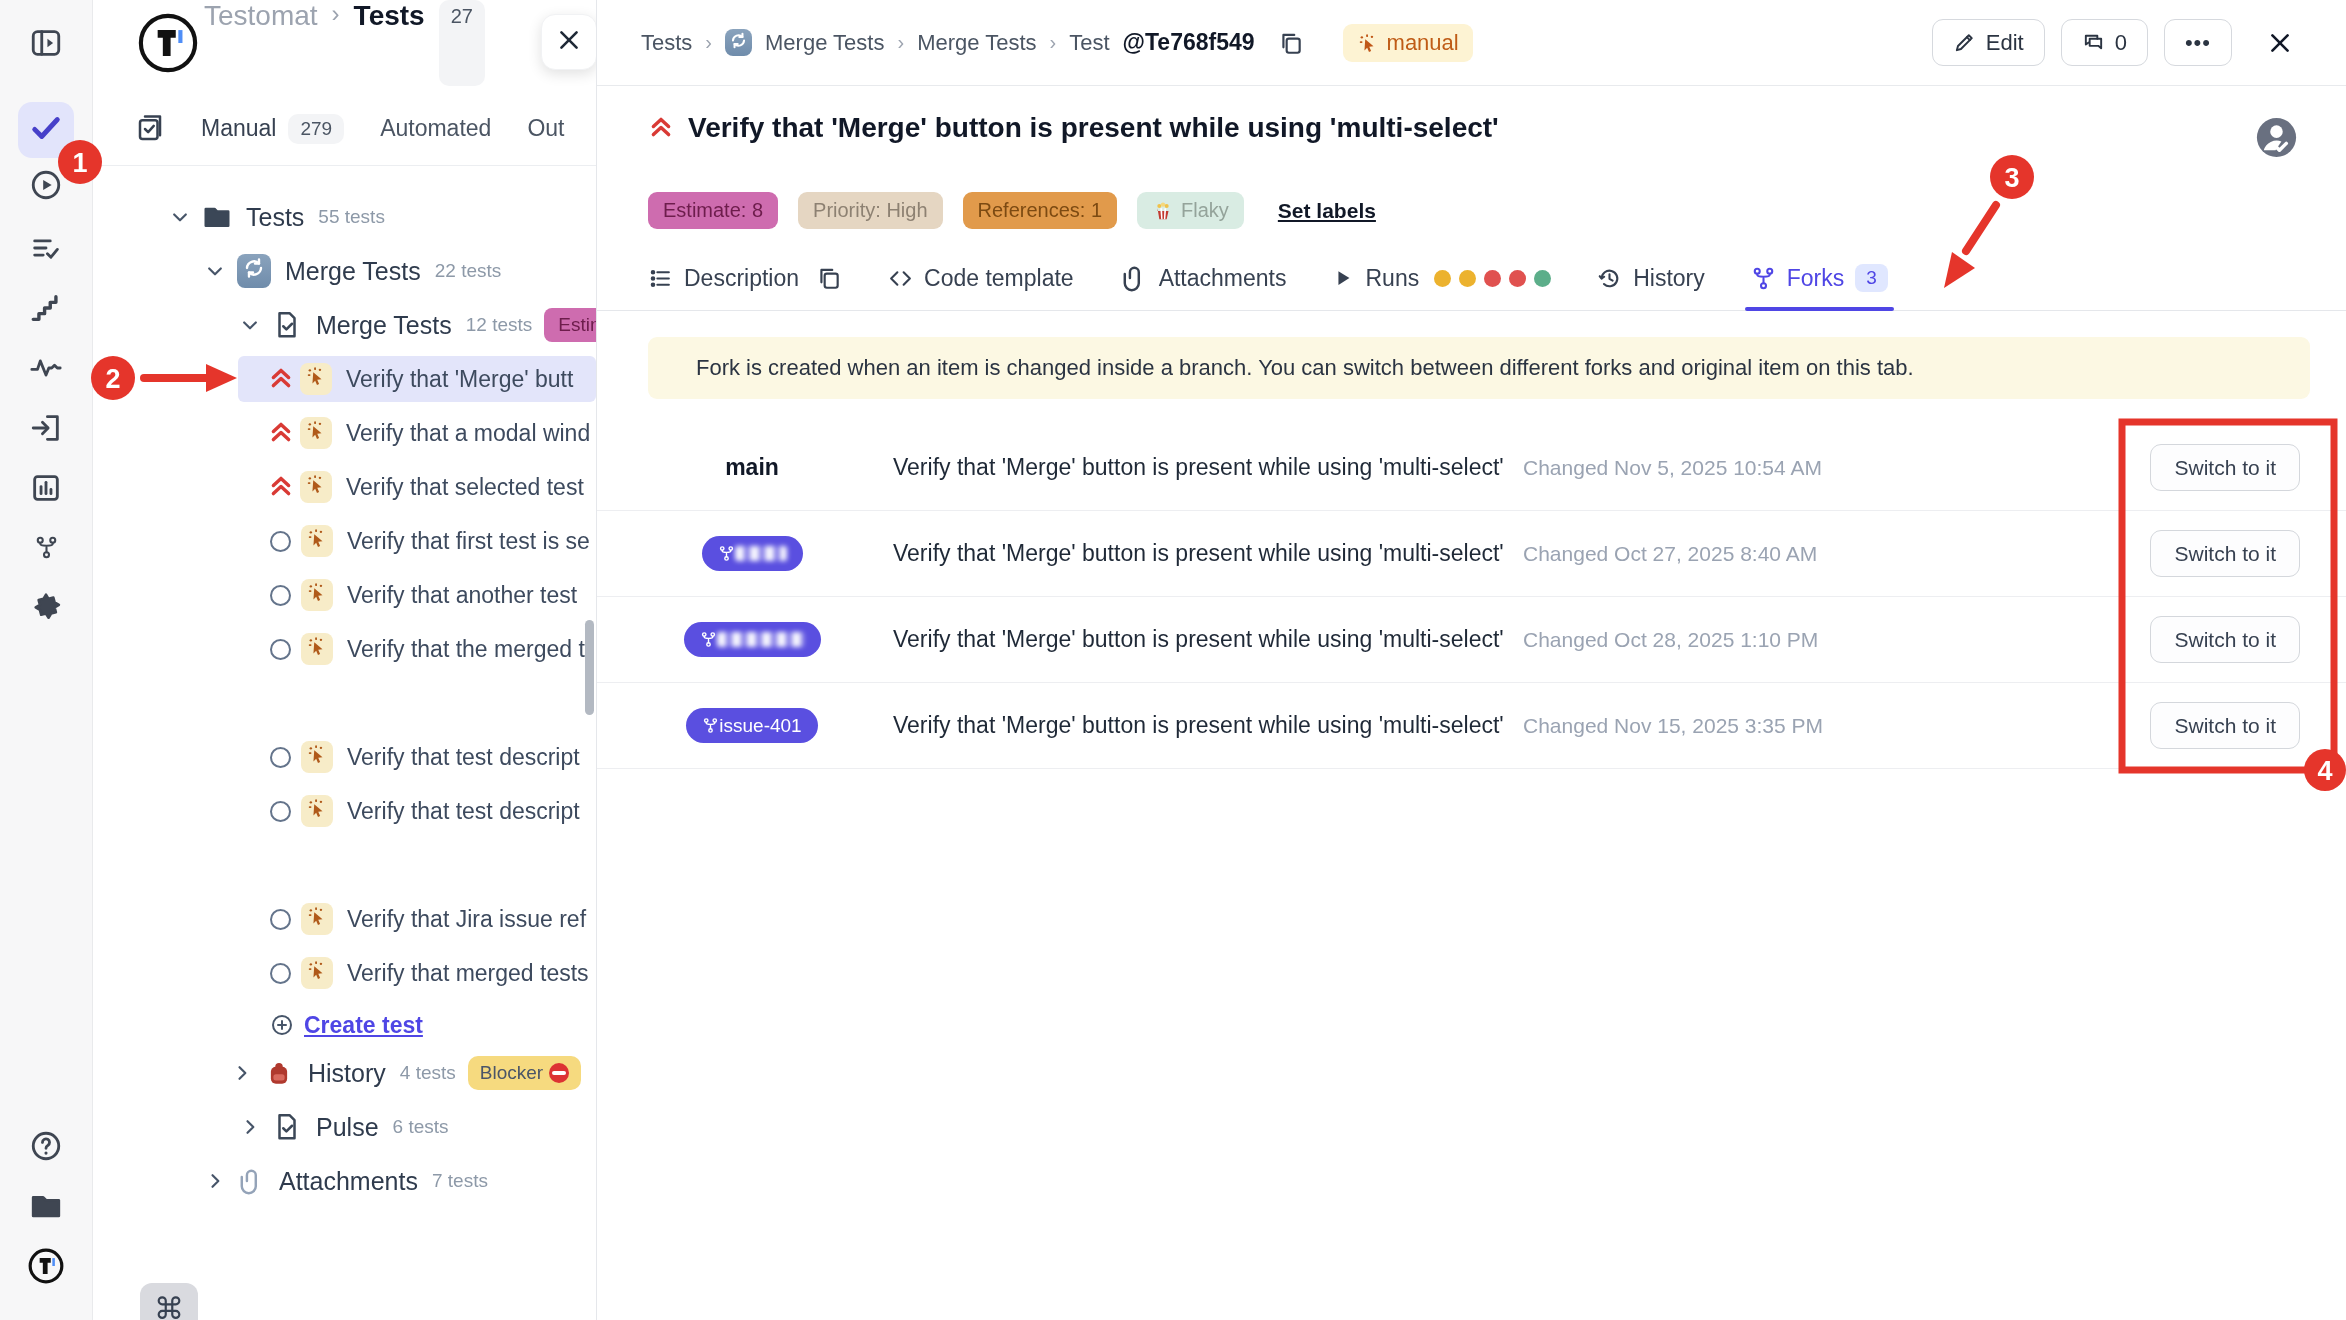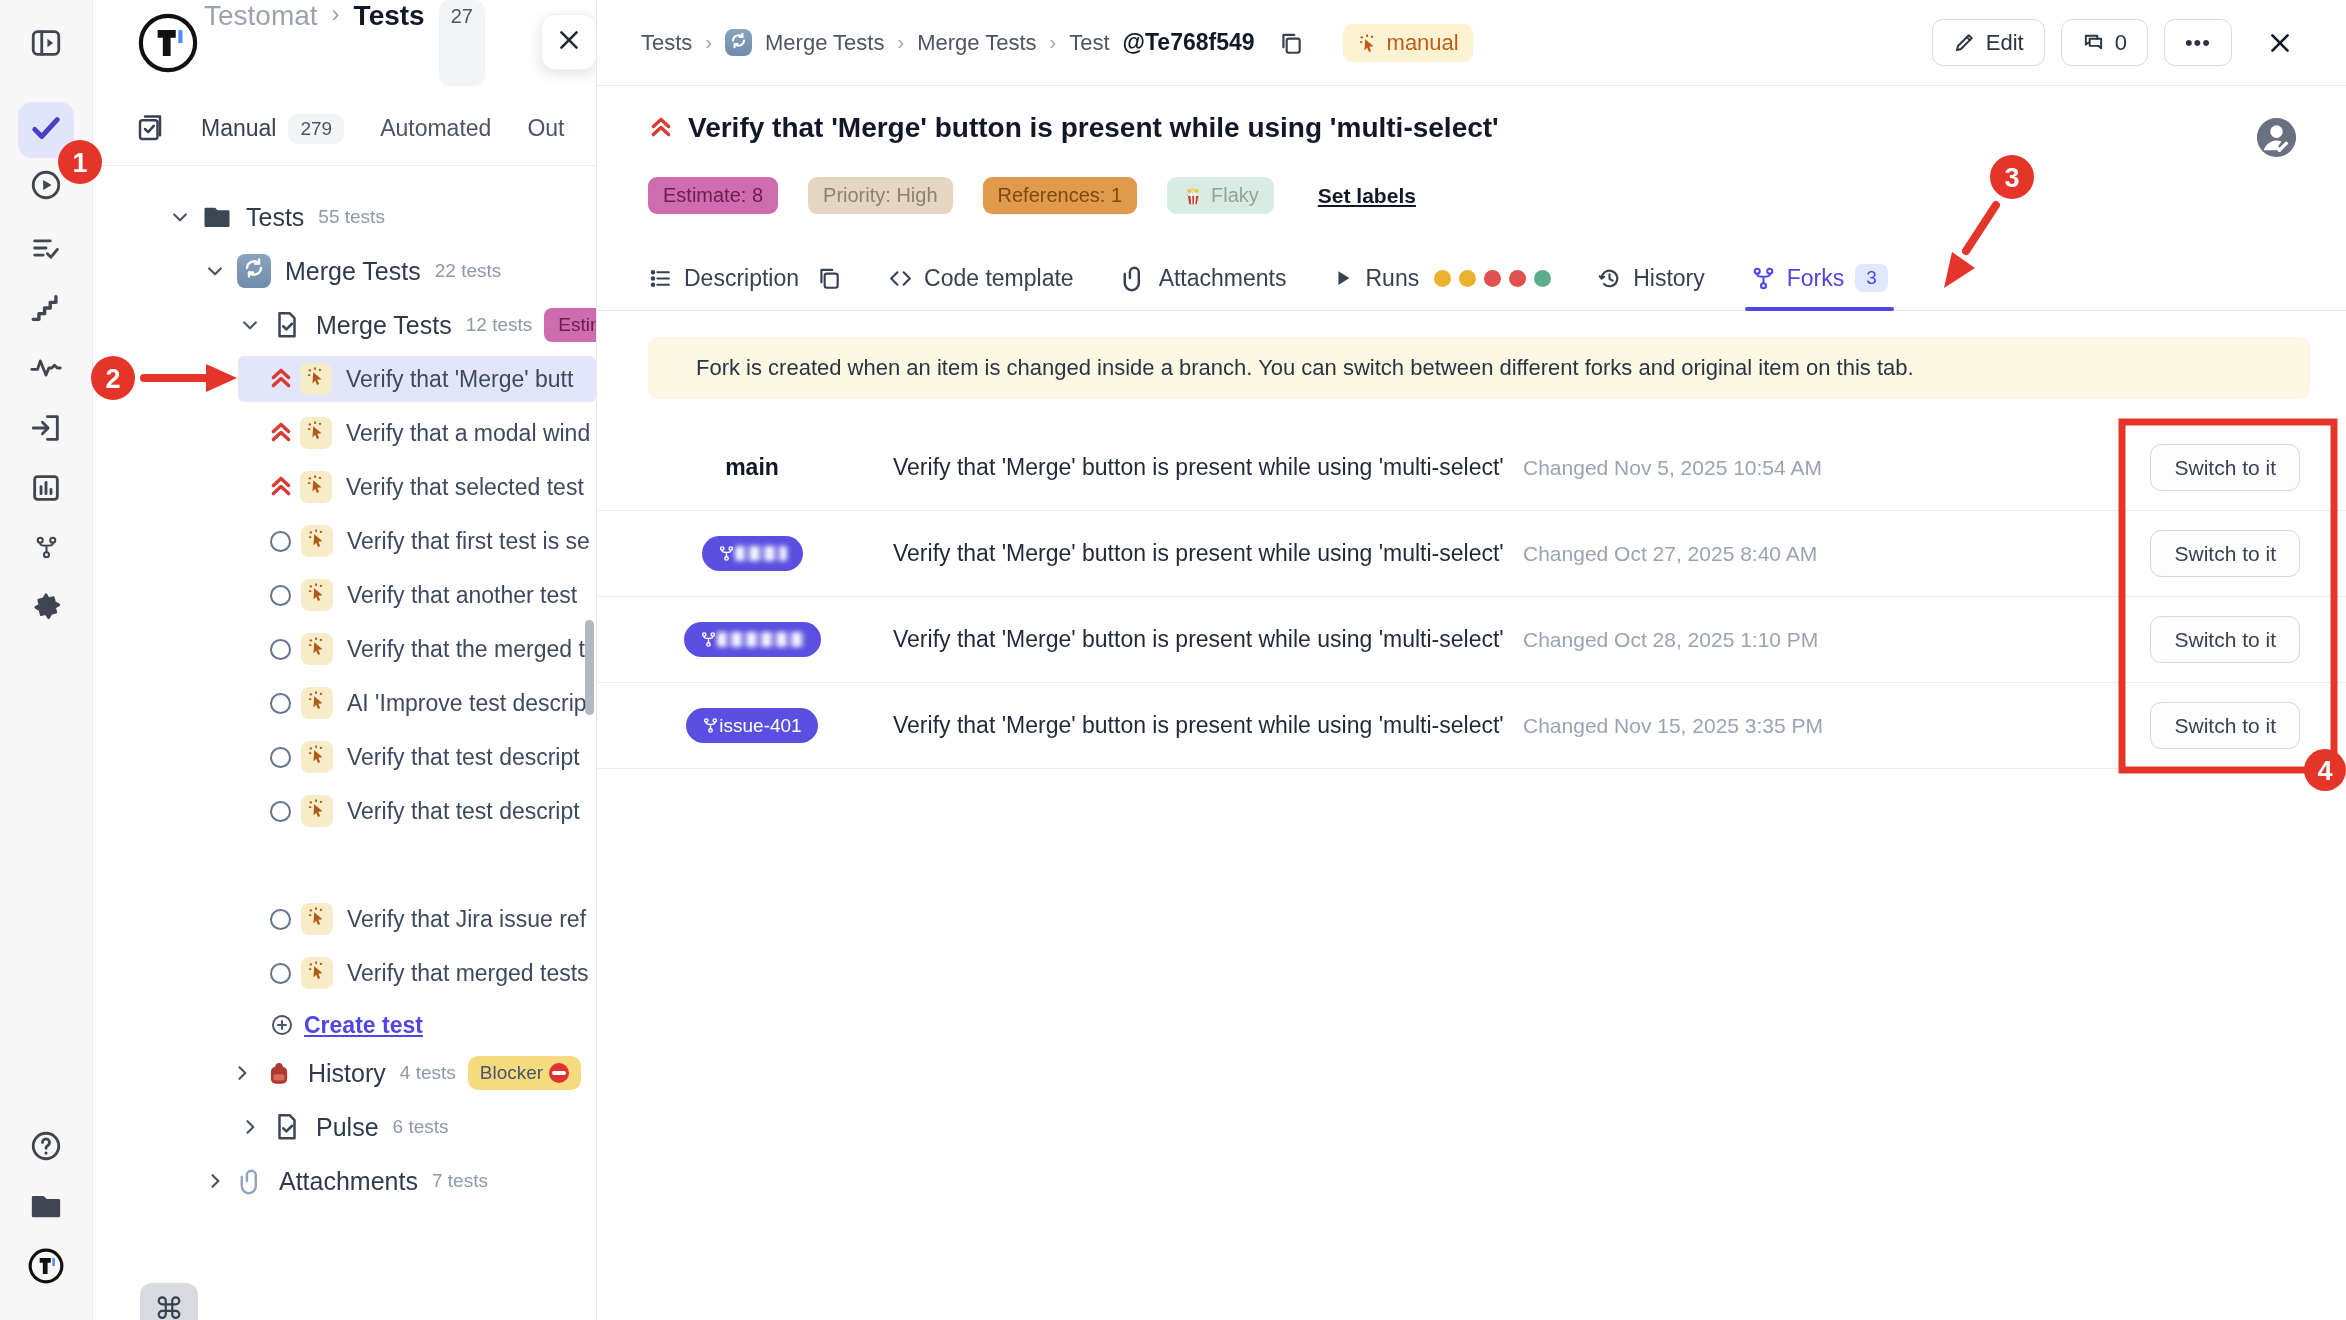--- a/index.html
+++ b/index.html
@@ -87,21 +87,21 @@
     align-items:center; gap:10px; padding:0 20px; font-size:22px; color:#2b3442; }
   .hbtn svg { width:23px; height:23px; }
   .hclose { width:40px; height:40px; display:flex; align-items:center; justify-content:center; color:#111827; margin-left:12px; }
   .hclose svg { width:26px; height:26px; }
 
   .d-title-row { position:absolute; left:51px; top:112px; right:46px; display:flex; align-items:flex-start; }
   .d-title-row .prio { width:26px; height:32px; margin:2px 14px 0 0; }
   .d-title { font-size:28px; font-weight:bold; color:#111827; }
   .avatar { position:absolute; right:0; top:2px; width:47px; height:47px; }
 
-  .d-labels { position:absolute; left:51px; top:177px; display:flex; align-items:center; gap:30px; }
+  .d-labels { position:absolute; left:51px; top:192px; display:flex; align-items:center; gap:20px; }
   .lbadge { font-size:20px; border-radius:9px; padding:7px 15px; display:flex; align-items:center; gap:7px; }
   .setlabels { font-size:21px; color:#111827; text-decoration:underline; margin-left:14px; font-weight:bold; }
 
   .d-tabs { position:absolute; left:0; top:246px; width:100%; height:65px; border-bottom:1px solid #e5e7eb;
     display:flex; align-items:center; gap:46px; padding-left:51px; }
   .dtab { height:100%; display:flex; align-items:center; gap:11px; font-size:23px; color:#374151; position:relative; }
   .dtab svg { width:25px; height:25px; }
   .dtab .tabcnt { background:#e0e7ff; color:#4f46e5; font-size:19px; border-radius:8px; padding:3px 11px; }
   .dtab.active { color:#4f46e5; }
   .dtab.active:after { content:""; position:absolute; left:-6px; right:-6px; bottom:-1px; height:4px; background:#4f46e5; border-radius:2px; }
@@ -401,35 +401,20 @@
                 <g fill="#b05a1a" stroke="none">
                   <path d="M9 8l9 7.5-4.6.7 2 4.6-2.3 1-2-4.7-3 3z"></path>
                   <rect x="3" y="10" width="3" height="2" rx="1"></rect>
                   <rect x="4" y="4.5" width="2.6" height="2.6" rx="1.3"></rect>
                   <rect x="10" y="2.5" width="2" height="3" rx="1"></rect>
                   <rect x="15" y="4" width="2.6" height="2.6" rx="1.3"></rect>
                 </g>
               </svg></span>
           </span>
         <span class="tlabel" style="margin-left:14px">Verify that the merged t</span>
-      </div>
-      <div class="trow" style="top:510px; padding-left:177px">
-        <span class="omark"></span>
-        <span class="man-ic">
-            <span><svg class="lin" viewBox="0 0 24 24" style="width:22px;height:22px;">
-                <g fill="#b05a1a" stroke="none">
-                  <path d="M9 8l9 7.5-4.6.7 2 4.6-2.3 1-2-4.7-3 3z"></path>
-                  <rect x="3" y="10" width="3" height="2" rx="1"></rect>
-                  <rect x="4" y="4.5" width="2.6" height="2.6" rx="1.3"></rect>
-                  <rect x="10" y="2.5" width="2" height="3" rx="1"></rect>
-                  <rect x="15" y="4" width="2.6" height="2.6" rx="1.3"></rect>
-                </g>
-              </svg></span>
-          </span>
-        <span class="tlabel" style="margin-left:14px">AI 'Improve test descrip</span>
       </div>
       <div class="trow" style="top:564px; padding-left:177px">
         <span class="omark"></span>
         <span class="man-ic">
             <span><svg class="lin" viewBox="0 0 24 24" style="width:22px;height:22px;">
                 <g fill="#b05a1a" stroke="none">
                   <path d="M9 8l9 7.5-4.6.7 2 4.6-2.3 1-2-4.7-3 3z"></path>
                   <rect x="3" y="10" width="3" height="2" rx="1"></rect>
                   <rect x="4" y="4.5" width="2.6" height="2.6" rx="1.3"></rect>
                   <rect x="10" y="2.5" width="2" height="3" rx="1"></rect>

